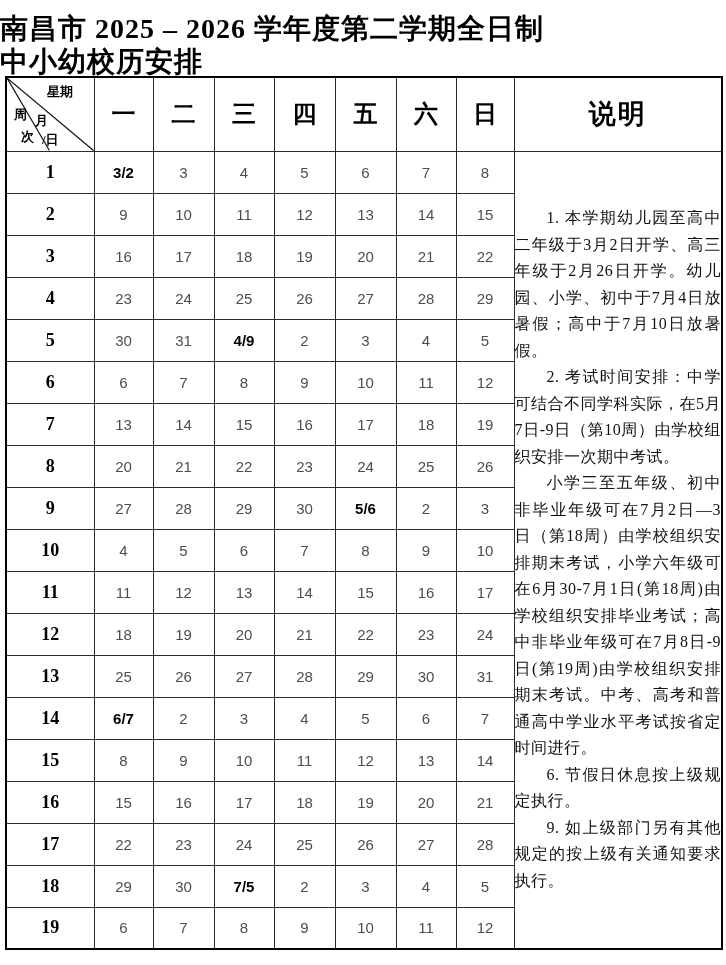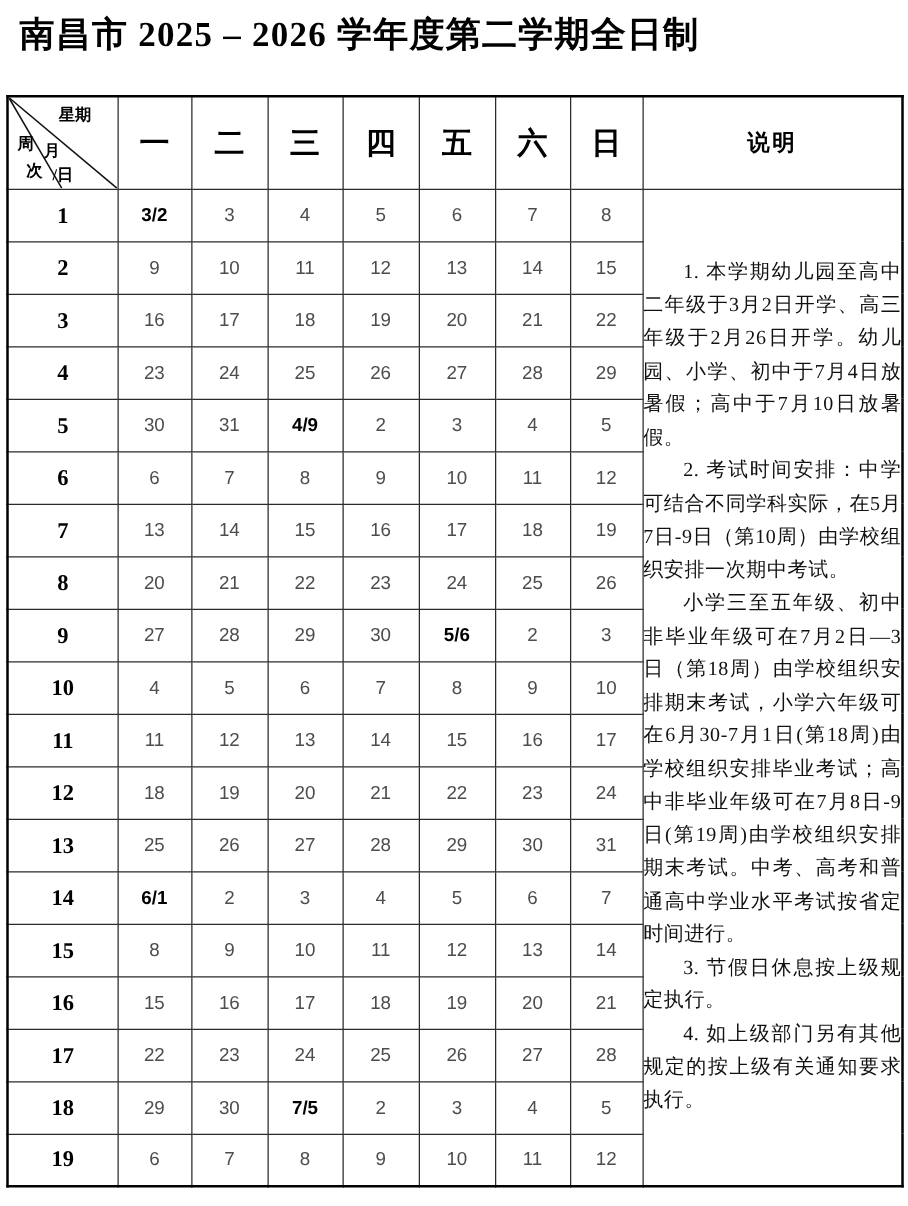--- a/index.html
+++ b/index.html
@@ -6,21 +6,20 @@
   body {
     width: 726px; height: 965px;
     background: #ffffff;
     font-family: "Liberation Serif", "DejaVu Serif", serif;
     color: #000;
   }
   .page { position: relative; width: 726px; height: 965px; overflow: hidden; background: #fff; }
 
   .title {
     position: absolute; top: 12px; left: 0; width: 575px;
-    text-align: center;
     font-weight: bold;
     font-size: 28px;
     line-height: 33px;
     font-family: "Liberation Serif", "DejaVu Serif", serif;
     letter-spacing: 1px;
   }
 
   table.cal {
     position: absolute; left: 5px; top: 76px;
     width: 716px;
@@ -37,21 +36,21 @@
   }
   thead tr { height: 74px; }
   thead th { border-bottom: 2px solid #111; }
   tbody tr { height: 42px; }
 
   th.weekday {
     font-size: 24px;
     font-weight: bold;
     font-family: "Liberation Serif", "DejaVu Serif", serif;
   }
-  th.notes-head { font-size: 18px; font-weight: bold; letter-spacing: 2px; }
+  th.notes-head { font-size: 27px; font-weight: bold; letter-spacing: 2px; }
 
   th.weeknum {
     font-size: 18px;
     font-weight: bold;
     font-family: "Liberation Serif", "DejaVu Serif", serif;
   }
   td.date {
     font-family: "Liberation Sans", "DejaVu Sans", sans-serif;
     font-size: 15px;
     color: #4d4d4d;
@@ -91,20 +90,21 @@
     font-family: "Liberation Serif", "DejaVu Serif", serif;
   }
 </style>
 </head>
 <body>
 
 <div class="page">
 
   <div class="title">
     <div>南昌市 2025 – 2026 学年度第二学期全日制</div>
+    <div>中小幼校历安排</div>
   </div>
 
   <table class="cal">
     <colgroup>
       <col style="width:88px">
       <col style="width:59px">
         <col style="width:61px">
         <col style="width:60px">
       <col style="width:61px">
         <col style="width:61px">
@@ -142,22 +142,22 @@
           <td class="date">3</td>
           <td class="date">4</td>
           <td class="date">5</td>
           <td class="date">6</td>
           <td class="date">7</td>
           <td class="date">8</td>
           <td class="notes" rowspan="19">
             <p>1. 本学期幼儿园至高中二年级于3月2日开学、高三年级于2月26日开学。幼儿园、小学、初中于7月4日放暑假；高中于7月10日放暑假。</p>
             <p>2. 考试时间安排：中学可结合不同学科实际，在5月7日-9日（第10周）由学校组织安排一次期中考试。</p>
             <p>小学三至五年级、初中非毕业年级可在7月2日—3日（第18周）由学校组织安排期末考试，小学六年级可在6月30-7月1日(第18周)由学校组织安排毕业考试；高中非毕业年级可在7月8日-9日(第19周)由学校组织安排期末考试。中考、高考和普通高中学业水平考试按省定时间进行。</p>
-            <p>3. 节假日休息按上级规定执行。</p>
-            <p>4. 如上级部门另有其他规定的按上级有关通知要求执行。</p>
+            <p>6. 节假日休息按上级规定执行。</p>
+            <p>9. 如上级部门另有其他规定的按上级有关通知要求执行。</p>
           </td>
         </tr>
         <tr>
           <th class="weeknum">2</th>
           <td class="date">9</td>
           <td class="date">10</td>
           <td class="date">11</td>
           <td class="date">12</td>
           <td class="date">13</td>
           <td class="date">14</td>
@@ -268,21 +268,21 @@
           <td class="date">25</td>
           <td class="date">26</td>
           <td class="date">27</td>
           <td class="date">28</td>
           <td class="date">29</td>
           <td class="date">30</td>
           <td class="date">31</td>
         </tr>
         <tr>
           <th class="weeknum">14</th>
-          <td class="date month-start">6/1</td>
+          <td class="date month-start">6/7</td>
           <td class="date">2</td>
           <td class="date">3</td>
           <td class="date">4</td>
           <td class="date">5</td>
           <td class="date">6</td>
           <td class="date">7</td>
         </tr>
         <tr>
           <th class="weeknum">15</th>
           <td class="date">8</td>

